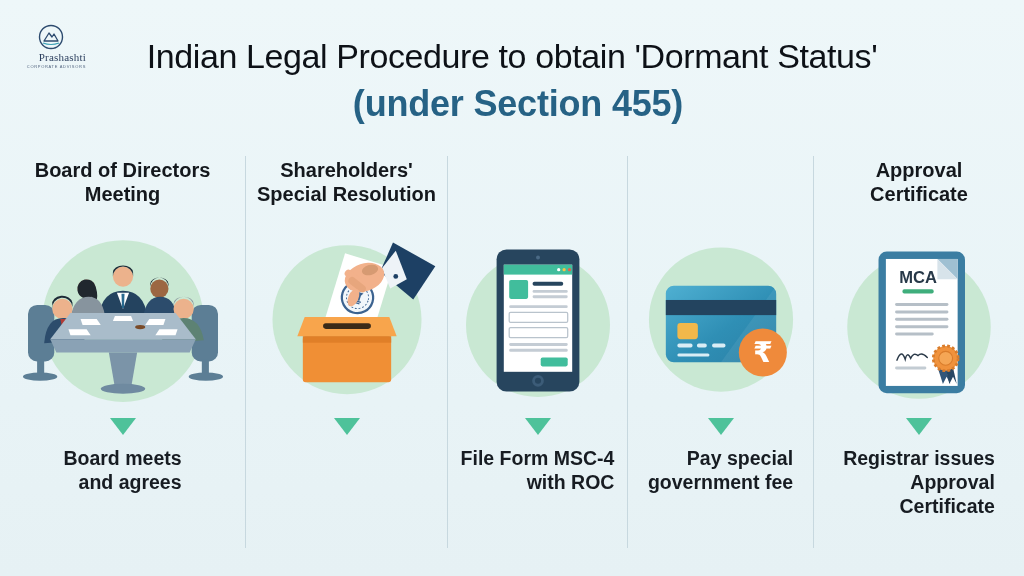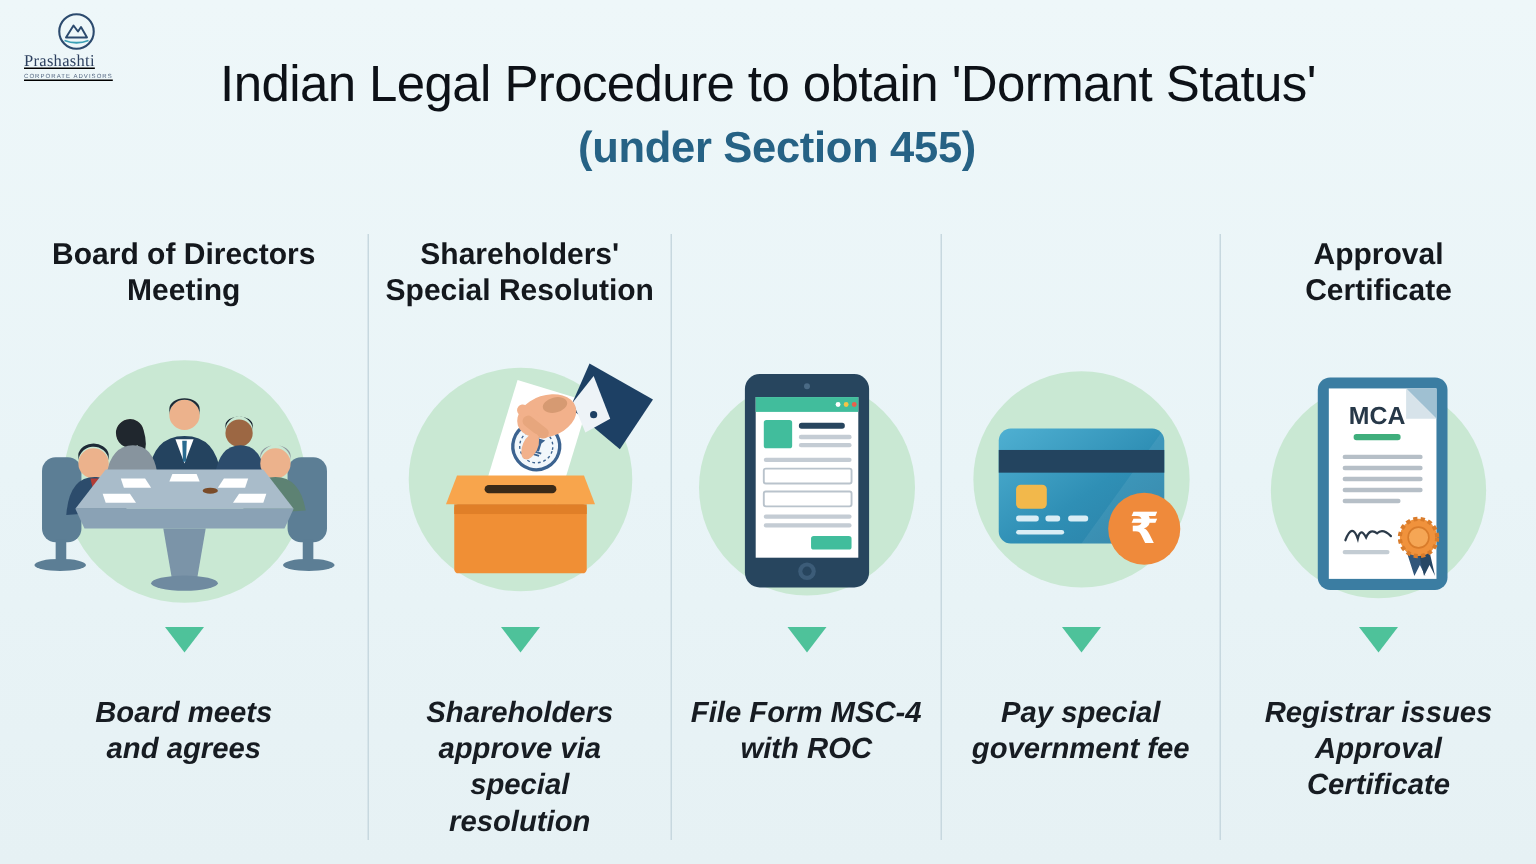--- a/index.html
+++ b/index.html
@@ -2,41 +2,41 @@
 <html><head>
 <meta charset="utf-8">
 <style>
   html,body{margin:0;padding:0;background:#dde8ec;}
   .canvas{
     position:relative;width:1024px;height:576px;overflow:hidden;
     background:linear-gradient(180deg,#eef7f9 0%,#e9f4f7 55%,#e6f1f4 100%);
     font-family:"Liberation Sans","DejaVu Sans",sans-serif;
   }
   
-  .brand{position:absolute;left:16px;top:8px;width:70px;text-align:left;text-decoration:underline;}
+  .brand{position:absolute;left:16px;top:24px;width:70px;text-align:right;}
   .brand .mark{display:block;margin:0 auto 1px auto;}
   .brand .name{font-family:"Liberation Serif","DejaVu Serif",serif;font-size:11px;color:#2c3f5e;letter-spacing:.2px;}
   .brand .tagline{font-size:4px;color:#51647f;letter-spacing:.7px;margin-top:1px;}
   
   .title{position:absolute;top:37px;left:0;right:0;text-align:center;
          font-size:34px;font-weight:400;color:#0d1117;letter-spacing:-.4px;}
   .subtitle{position:absolute;top:83px;left:12px;right:0;text-align:center;
-         font-size:29px;font-weight:800;color:#266285;letter-spacing:-.2px;}
+         font-size:36px;font-weight:800;color:#266285;letter-spacing:-.2px;}
   
   .steps{position:absolute;top:156px;left:0;height:392px;display:grid;
          grid-template-columns:246px 202px 180px 186px 210px;}
   .col{display:flex;flex-direction:column;align-items:center;border-right:1px solid #c7d8df;}
   .col:last-child{border-right:none;}
   .step-header{height:62px;margin-top:2px;font-size:20px;font-weight:800;line-height:1.22;
          color:#14181d;text-align:center;white-space:pre-line;}
   .illus{height:192px;display:flex;align-items:center;justify-content:flex-end;}
   .arrow{width:0;height:0;border-left:13px solid transparent;border-right:13px solid transparent;
          border-top:17px solid #4ec29a;margin-top:6px;}
-  .caption{margin-top:28px;font-size:19.5px;font-weight:800;line-height:1.24;color:#171c22;
-         text-align:center;white-space:pre-line;font-style:italic;}
+  .caption{margin-top:11px;font-size:19.5px;font-weight:800;line-height:1.24;color:#171c22;
+         text-align:right;white-space:pre-line;}
   svg text{font-family:"Liberation Sans","DejaVu Sans",sans-serif;}
 </style>
 </head>
 <body>
 
 <div class="canvas">
 
   <div class="brand">
     <svg class="mark" width="26" height="26" viewBox="0 0 26 26">
       <circle cx="13" cy="13" r="11.5" fill="none" stroke="#2c4a6e" stroke-width="1.4"></circle>
@@ -150,24 +150,20 @@
             <ellipse cx="107" cy="80" rx="5.5" ry="10" transform="rotate(24 107 80)" fill="#f2b18b"></ellipse>
           </g>
 
           <polygon points="46,122 154,122 146,101 54,101" fill="#f8a54c"></polygon>
           <rect x="74" y="108" width="52" height="6" rx="3" fill="#3a2a18"></rect>
           <rect x="52" y="122" width="96" height="50" rx="3" fill="#f08f35"></rect>
           <rect x="52" y="122" width="96" height="7" fill="#e07f28"></rect>
         </svg>
       </div>
       <div class="arrow"></div>
-      <div class="caption">Shareholders
-approve via
-special
-resolution</div>
     </div>
 
     <div class="col">
       <div class="step-header"></div>
       <div class="illus">
         <svg width="180" height="192" viewBox="0 0 200 200">
           <circle cx="100" cy="110" r="80" fill="#c9e8d3"></circle>
           <rect x="54" y="26" width="92" height="158" rx="11" fill="#27455e"></rect>
           <circle cx="100" cy="35" r="2.2" fill="#4a6a85"></circle>
           <rect x="62" y="43" width="76" height="119" fill="#ffffff"></rect>

